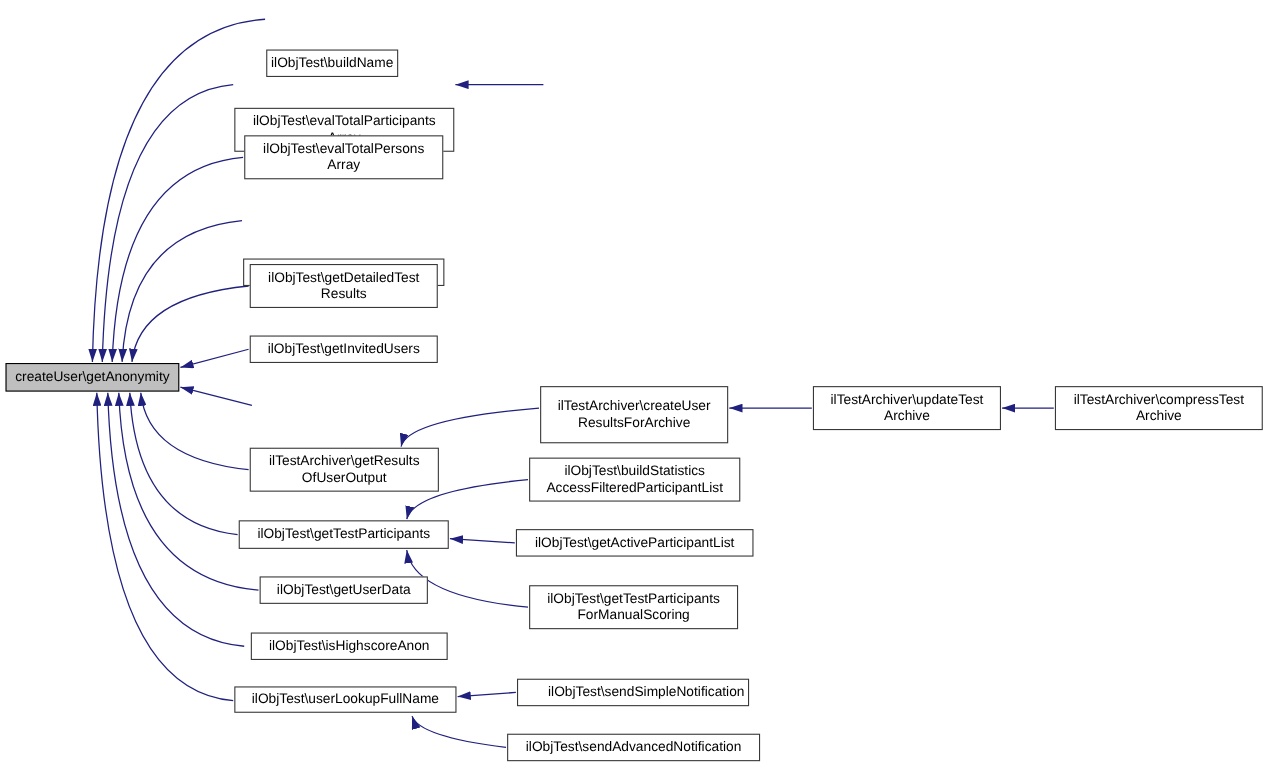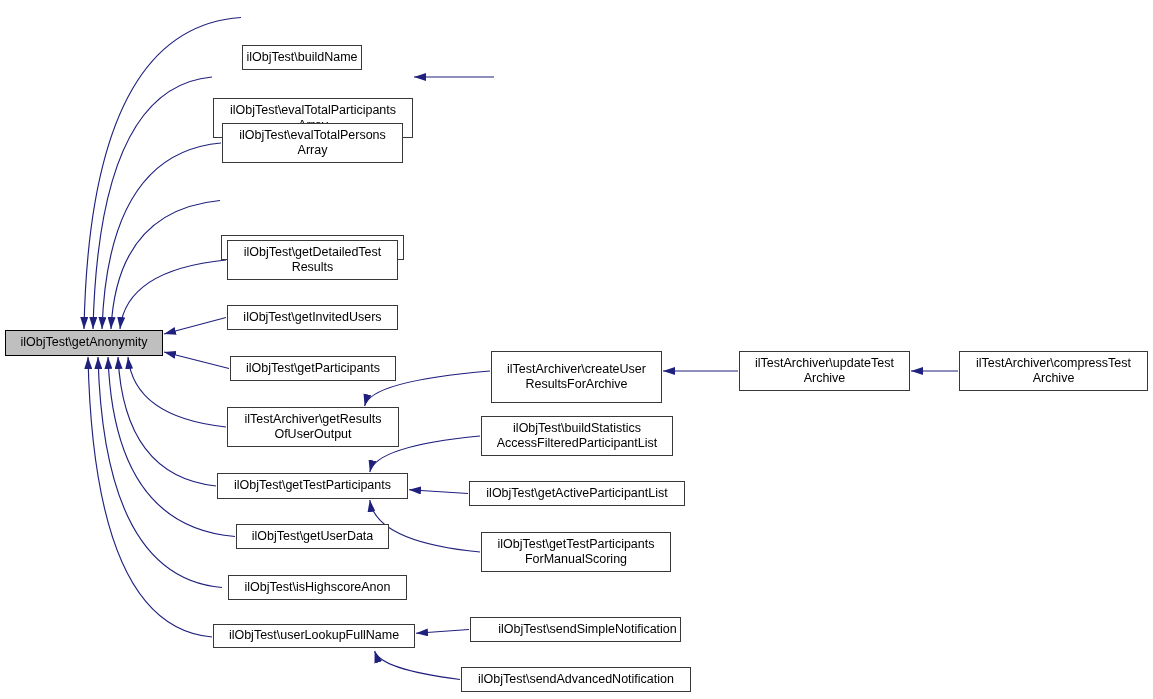--- a/index.html
+++ b/index.html
@@ -74,31 +74,30 @@
       <path d="M 490 371 Q 370.6 381 364.6 406" class="edge" marker-end="url(#arrow)"></path>
       <path d="M 738 371 L 663 371" class="edge" marker-end="url(#arrow)"></path>
       <path d="M 958 371 L 911 371" class="edge" marker-end="url(#arrow)"></path>
       <path d="M 480 436 Q 375.8 446 369.8 472" class="edge" marker-end="url(#arrow)"></path>
       <path d="M 468 493.5 L 409 489.75" class="edge" marker-end="url(#arrow)"></path>
       <path d="M 480 552 Q 375.8 542 369.8 500" class="edge" marker-end="url(#arrow)"></path>
       <path d="M 469 629.5 L 416 633.25" class="edge" marker-end="url(#arrow)"></path>
       <path d="M 460 679.5 Q 380.6 669.5 374.6 651" class="edge" marker-end="url(#arrow)"></path>
     </svg>
 
-<div class="node focus" style="left: 5px; top: 330px; width: 158px; height: 26px;">ilObjTest\getAnonymity</div>
+<div class="node focus" style="left: 5px; top: 330px; width: 158px; height: 26px;">createUser\getAnonymity</div>
     <div class="node" style="left: 242px; top: 5px; width: 120px; height: 25px; margin-top: 40px;">ilObjTest\buildName</div>
     <div class="node" style="left: 213px; top: 73px; width: 200px; height: 40px; margin-top: 25px;">ilObjTest\evalTotalParticipants
 Array</div>
     <div class="node" style="left: 222px; top: 123px; width: 181px; height: 40px;">ilObjTest\evalTotalPersons
 Array</div>
     <div class="node" style="left: 221px; top: 188px; width: 183px; height: 25px; margin-top: 47px;">ilObjTest\getAllTestResults</div>
     <div class="node" style="left: 227px; top: 240px; width: 171px; height: 40px;">ilObjTest\getDetailedTest
 Results</div>
     <div class="node" style="left: 227px; top: 305px; width: 171px; height: 25px;">ilObjTest\getInvitedUsers</div>
-    <div class="node" style="left: 230px; top: 356px; width: 166px; height: 25px;">ilObjTest\getParticipants</div>
     <div class="node" style="left: 227px; top: 407px; width: 172px; height: 40px;">ilTestArchiver\getResults
 OfUserOutput</div>
     <div class="node" style="left: 217px; top: 473px; width: 191px; height: 26px;">ilObjTest\getTestParticipants</div>
     <div class="node" style="left: 236px; top: 524px; width: 153px; height: 25px;">ilObjTest\getUserData</div>
     <div class="node" style="left: 228px; top: 575px; width: 179px; height: 25px;">ilObjTest\isHighscoreAnon</div>
     <div class="node" style="left: 213px; top: 624px; width: 202px; height: 24px;">ilObjTest\userLookupFullName</div>
     <div class="node" style="left: 491px; top: 351px; width: 171px; height: 52px;">ilTestArchiver\createUser
 ResultsForArchive</div>
     <div class="node" style="left: 481px; top: 416px; width: 192px; height: 40px;">ilObjTest\buildStatistics
 AccessFilteredParticipantList</div>

